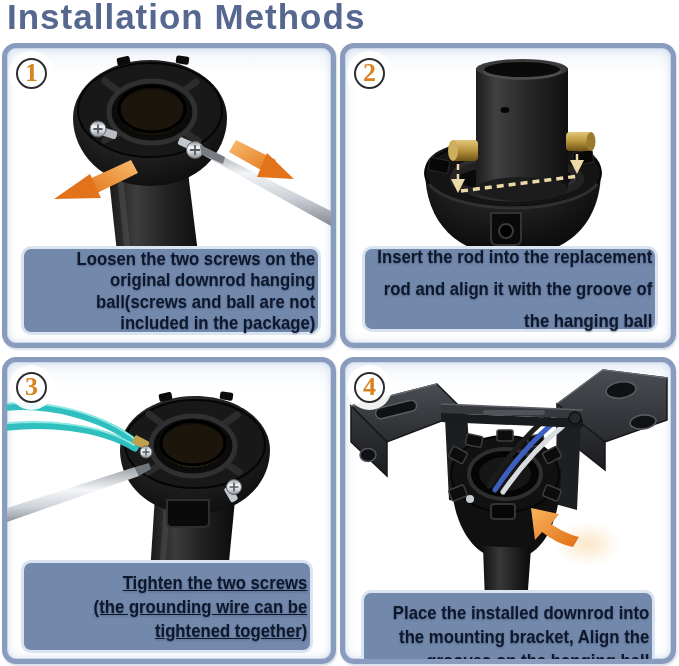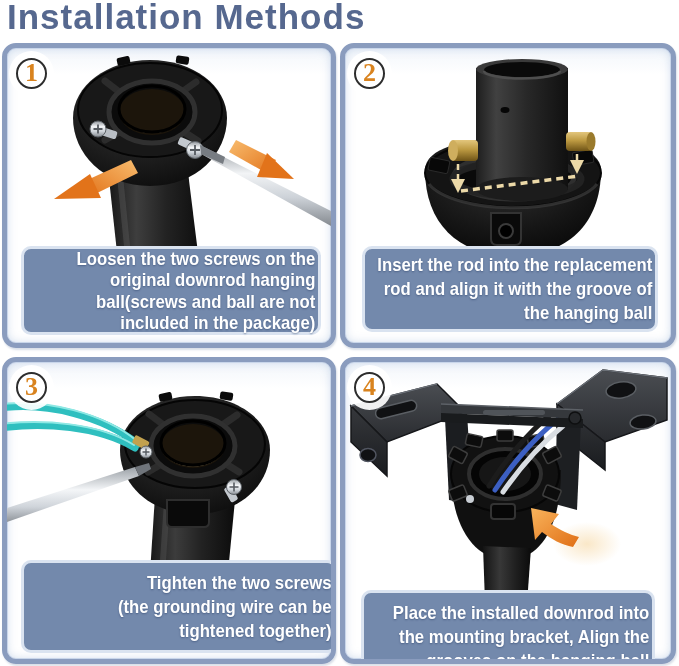--- a/index.html
+++ b/index.html
@@ -30,34 +30,34 @@
     display:flex; align-items:center; justify-content:center;
     font-family:"Liberation Serif", serif; font-weight:bold;
     font-size:26px; color:#d9831e; line-height:1; padding-bottom:2px;
   }
   .caption {
     position:absolute;
     background:#7389ac;
     border:3px solid rgba(223,232,243,0.95);
     border-radius:10px;
     padding:0 6px 0 8px;
-    color:#ffffff; font-weight:bold; font-size:19px;
+    color:#0f172a; font-weight:bold; font-size:19px;
     text-shadow:0 1px 2px rgba(30,50,90,0.45);
     display:flex; align-items:center;
   }
   .caption-text {
     white-space:pre-line;
     transform:scaleX(0.88);
     transform-origin:0 50%;
     width:115%;
     flex:0 0 auto;
   }
   .cap-1 { left:14px; width:300px; top:198px; height:89px; line-height:21.2px; }
-  .cap-2 { left:17px; width:296px; top:198px; height:86px; line-height:24px; }
-  .cap-3 { left:14px; width:316px; top:198px; height:93px; line-height:24px; }
+  .cap-2 { left:17px; width:296px; top:198px; height:86px; line-height:32px; }
+  .cap-3 { left:14px; width:292px; top:198px; height:93px; line-height:24px;text-decoration:underline; }
   .cap-4 { left:16px; width:294px; top:195px; height:93px; line-height:24px;margin-top:33px; }
 </style>
 </head>
 <body>
 
 <div class="stage">
   <div class="page-title">Installation Methods</div>
 
   <div class="panel panel-1">
     <svg class="photo" viewBox="0 0 324 295" width="324" height="295">

